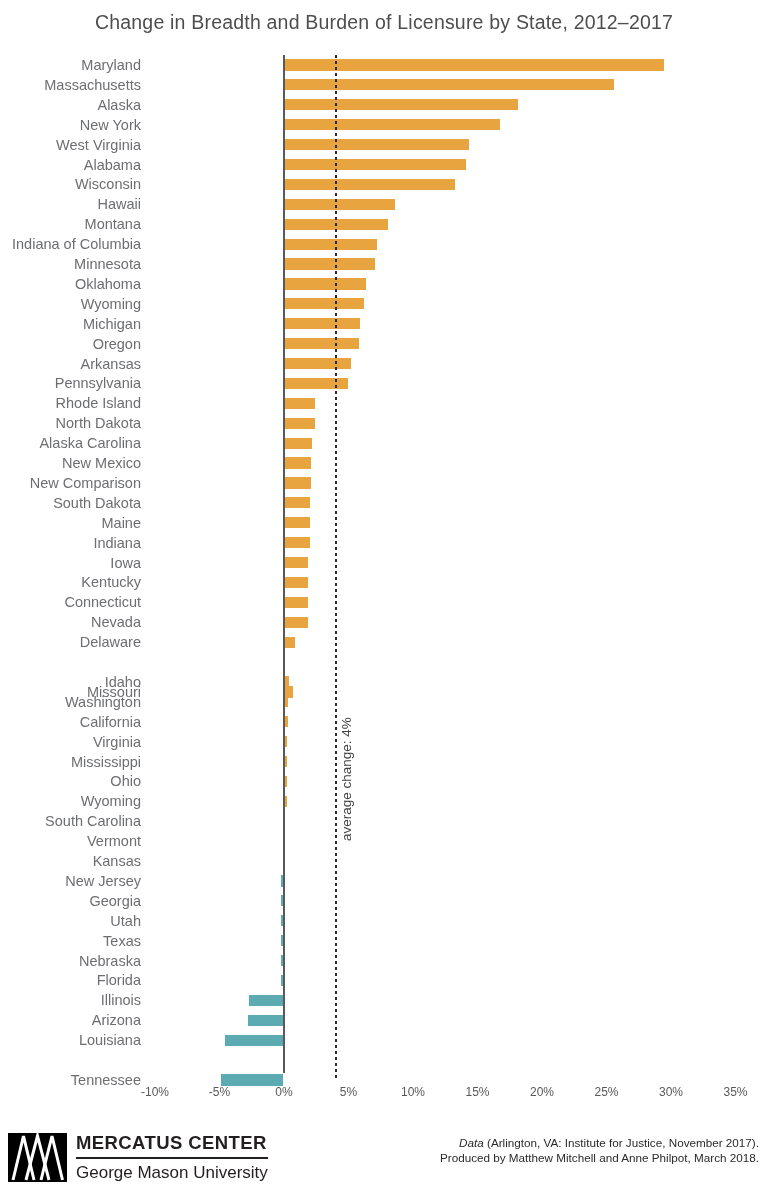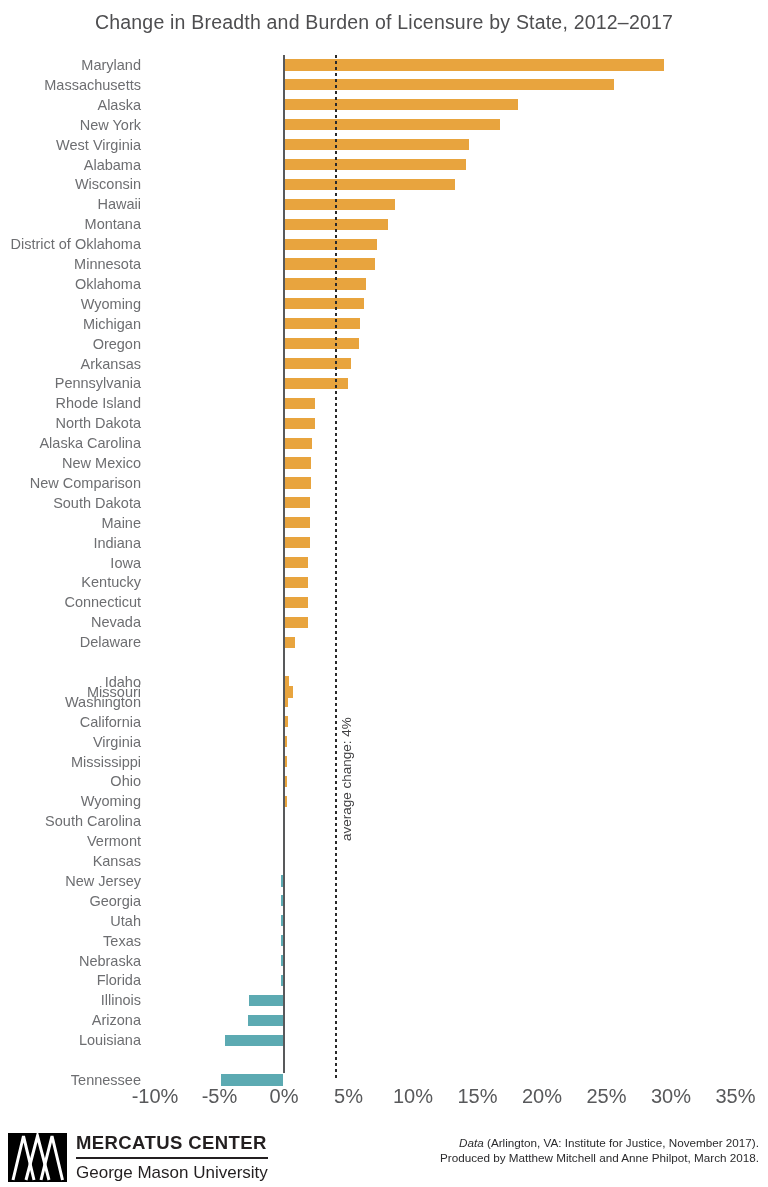--- a/index.html
+++ b/index.html
@@ -14,21 +14,21 @@
              font-size:14.5px;color:#6d6e71;white-space:nowrap;}
   .bar{position:absolute;top:4.4px;height:11.2px;}
   .zero-line{position:absolute;left:283px;top:0;width:2px;height:1018px;background:#58595b;}
   .avg-line{position:absolute;left:335px;top:0;width:1.5px;height:1023px;
             background:repeating-linear-gradient(to bottom,#2a2a2a 0 3px,transparent 3px 6px);}
   .avg-label{position:absolute;left:339px;top:596px;height:190px;
              writing-mode:vertical-rl;transform:rotate(180deg);
              font-size:13.5px;color:#414042;white-space:nowrap;}
   .x-axis{position:absolute;left:0;top:0;width:768px;}
   .tick{position:absolute;top:1030px;width:60px;text-align:center;
-        font-size:20px;color:#58595b;}
+        font-size:12px;color:#58595b;}
   .footer{position:absolute;left:0;top:1125px;width:768px;height:62px;}
   .logo-block{position:absolute;left:8px;top:8px;display:flex;align-items:flex-start;}
   .logo-mark{width:59px;height:49px;display:block;}
   .logo-text{margin-left:9px;padding-top:1px;}
   .logo-org{font-size:18.5px;font-weight:700;color:#231f20;letter-spacing:0.4px;
             line-height:1;padding-bottom:4px;border-bottom:2px solid #231f20;white-space:nowrap;}
   .logo-univ{font-size:17px;font-weight:400;color:#231f20;margin-top:4px;white-space:nowrap;}
   .source{position:absolute;right:9px;top:10px;text-align:right;
           font-size:11.7px;line-height:1.3;color:#2b2b2d;}
   .source i{font-style:italic;}
@@ -72,21 +72,21 @@
         </div>
         <div class="row" style="top: 139.314px;">
           <div class="row-label">Hawaii</div>
           <div class="bar" style="width: 109.65px; left: 285px; background: rgb(232, 164, 62);"></div>
         </div>
         <div class="row" style="top: 159.216px;">
           <div class="row-label">Montana</div>
           <div class="bar" style="width: 103.2px; left: 285px; background: rgb(232, 164, 62);"></div>
         </div>
         <div class="row" style="top: 179.118px;">
-          <div class="row-label">District of Oklahoma</div>
+          <div class="row-label">Indiana of Columbia</div>
           <div class="bar" style="width: 91.59px; left: 285px; background: rgb(232, 164, 62);"></div>
         </div>
         <div class="row" style="top: 199.02px;">
           <div class="row-label">Minnesota</div>
           <div class="bar" style="width: 90.3px; left: 285px; background: rgb(232, 164, 62);"></div>
         </div>
         <div class="row" style="top: 218.922px;">
           <div class="row-label">Oklahoma</div>
           <div class="bar" style="width: 81.27px; left: 285px; background: rgb(232, 164, 62);"></div>
         </div>

